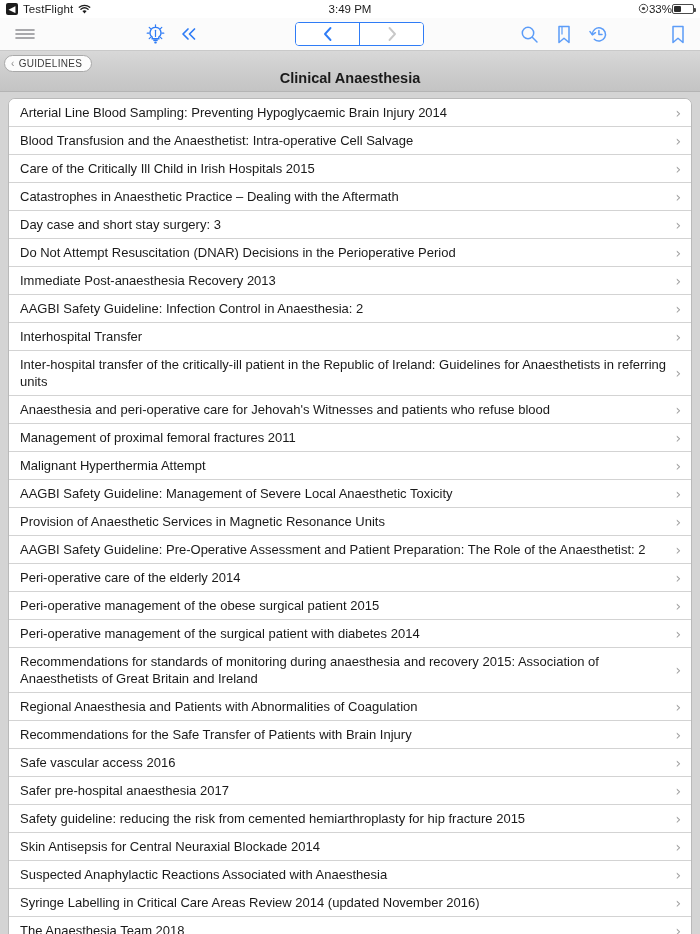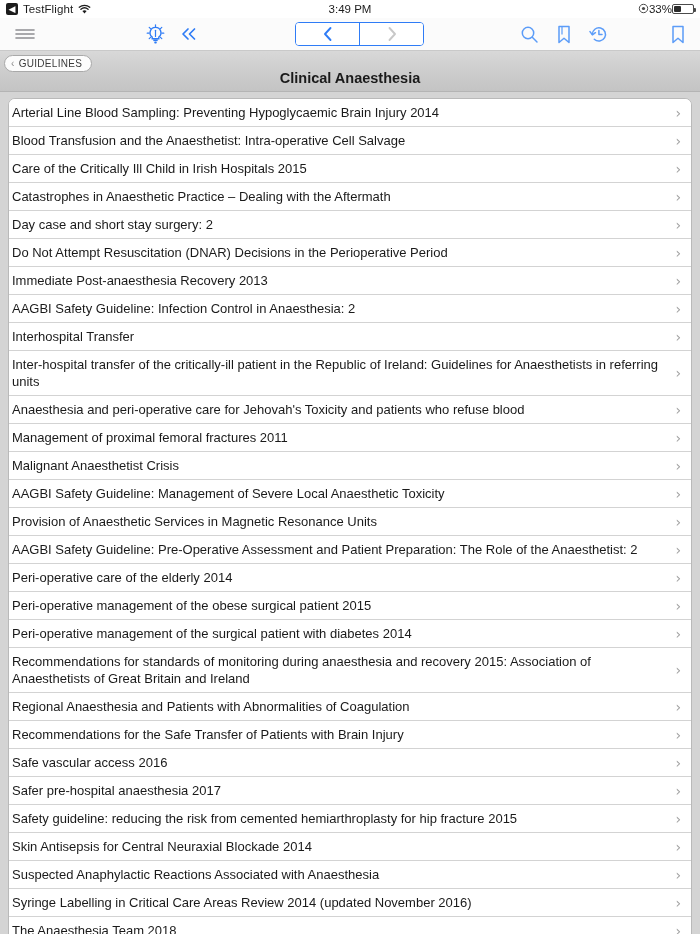--- a/index.html
+++ b/index.html
@@ -184,21 +184,21 @@
   .list-card {
     background: #ffffff;
     border: 1px solid #b9b9b9;
     border-radius: 7px;
     overflow: hidden;
   }
   .row {
     display: flex;
     align-items: center;
     min-height: 25px;
-    padding: 5px 10px 5px 3px;
+    padding: 5px 10px 5px 11px;
     box-sizing: border-box;
     background: #ffffff;
     border-bottom: 1px solid #d3d3d3;
     cursor: pointer;
   }
   .row:last-child { border-bottom: none; }
   .row-label {
     flex: 1;
     font-size: 13px;
     line-height: 17px;
@@ -349,21 +349,21 @@
       </div>
       <div class="row">
         <div class="row-label">Care of the Critically Ill Child in Irish Hospitals 2015</div>
         <div class="row-chevron">›</div>
       </div>
       <div class="row">
         <div class="row-label">Catastrophes in Anaesthetic Practice – Dealing with the Aftermath</div>
         <div class="row-chevron">›</div>
       </div>
       <div class="row">
-        <div class="row-label">Day case and short stay surgery: 2</div>
+        <div class="row-label">Day case and short stay surgery: 3</div>
         <div class="row-chevron">›</div>
       </div>
       <div class="row">
         <div class="row-label">Do Not Attempt Resuscitation (DNAR) Decisions in the Perioperative Period</div>
         <div class="row-chevron">›</div>
       </div>
       <div class="row">
         <div class="row-label">Immediate Post-anaesthesia Recovery 2013</div>
         <div class="row-chevron">›</div>
       </div>
@@ -373,29 +373,29 @@
       </div>
       <div class="row">
         <div class="row-label">Interhospital Transfer</div>
         <div class="row-chevron">›</div>
       </div>
       <div class="row">
         <div class="row-label">Inter-hospital transfer of the critically-ill patient in the Republic of Ireland: Guidelines for Anaesthetists in referring units</div>
         <div class="row-chevron">›</div>
       </div>
       <div class="row">
-        <div class="row-label">Anaesthesia and peri-operative care for Jehovah's Toxicity and patients who refuse blood</div>
+        <div class="row-label">Anaesthesia and peri-operative care for Jehovah's Witnesses and patients who refuse blood</div>
         <div class="row-chevron">›</div>
       </div>
       <div class="row">
         <div class="row-label">Management of proximal femoral fractures 2011</div>
         <div class="row-chevron">›</div>
       </div>
       <div class="row">
-        <div class="row-label">Malignant Anaesthetist Crisis</div>
+        <div class="row-label">Malignant Hyperthermia Attempt</div>
         <div class="row-chevron">›</div>
       </div>
       <div class="row">
         <div class="row-label">AAGBI Safety Guideline: Management of Severe Local Anaesthetic Toxicity</div>
         <div class="row-chevron">›</div>
       </div>
       <div class="row">
         <div class="row-label">Provision of Anaesthetic Services in Magnetic Resonance Units</div>
         <div class="row-chevron">›</div>
       </div>

